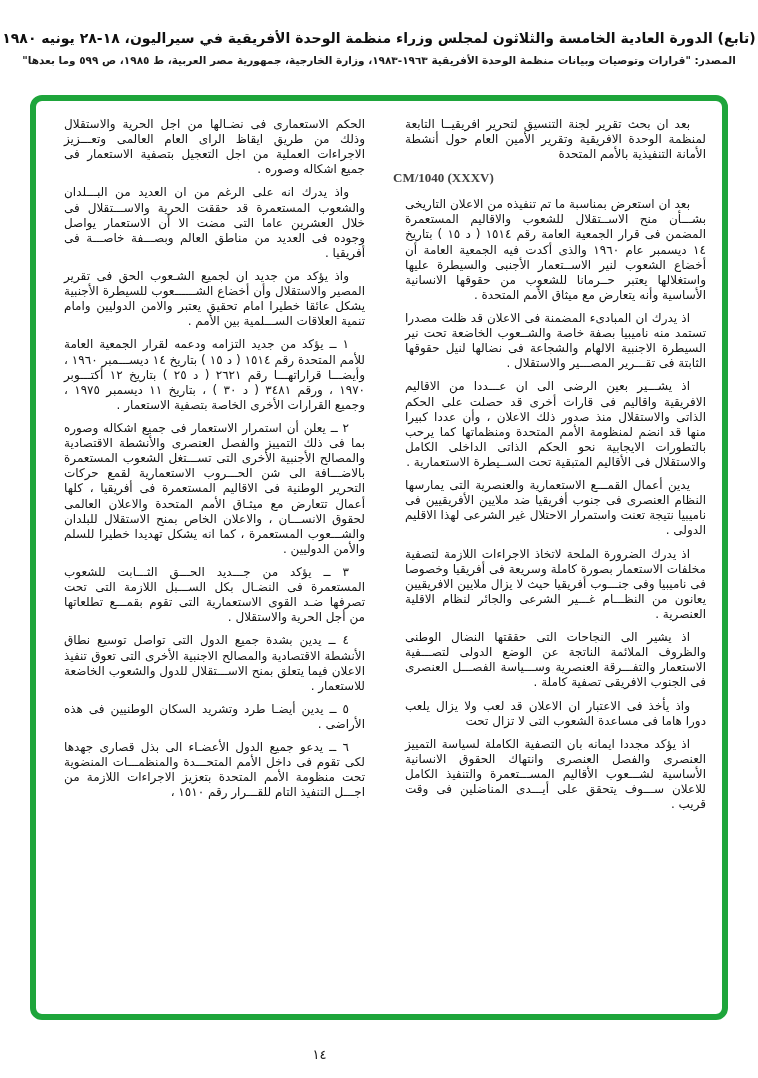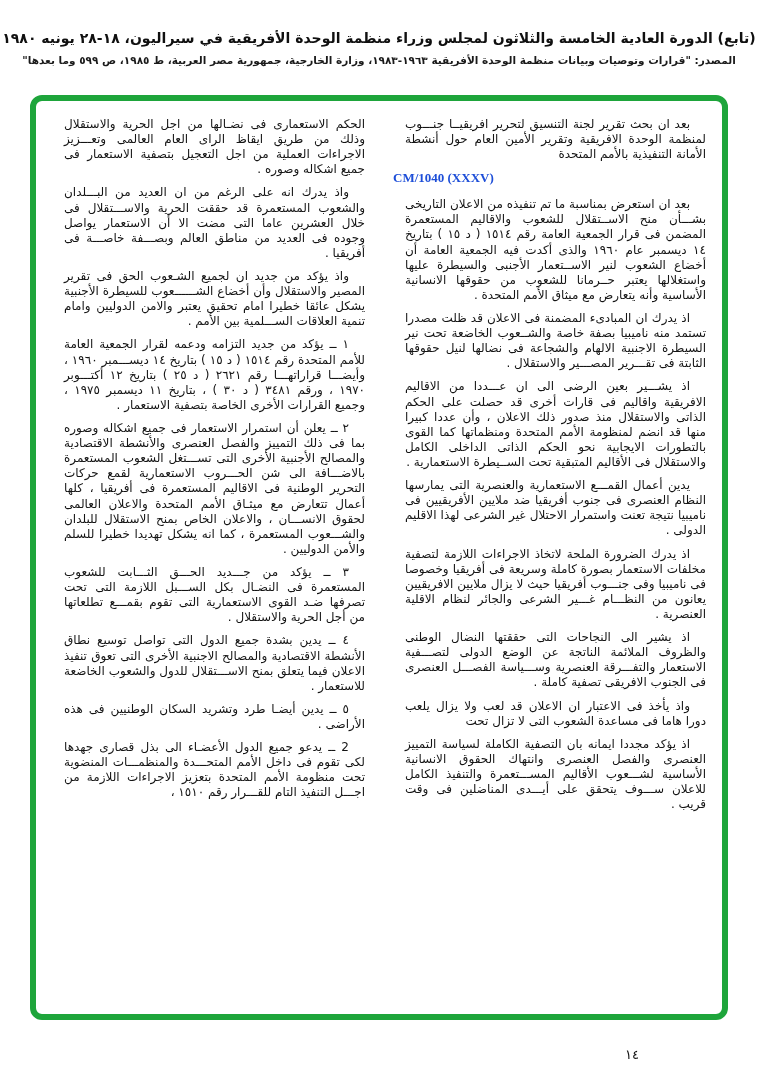--- a/index.html
+++ b/index.html
@@ -19,61 +19,61 @@
     padding:16px 16px 10px 16px;overflow:hidden;
   }
   .columns{display:flex;gap:28px;direction:rtl;}
   .col{width:313px;text-align:justify;direction:rtl;}
   .para{margin:0 0 8px 12px;font-size:12px;line-height:1.26;}
   .para.indent{text-indent:16px;}
   .lead{font-weight:normal;}
   .cm-block{direction:ltr;text-align:left;margin:3px 0 10px 0;}
   .cm-line{
     font-family:"Liberation Serif", serif;font-weight:bold;
-    font-size:13px;line-height:1.3;color:#1d4ed8;
+    font-size:13px;line-height:1.3;color:#404040;
   }
   .page-number{
     position:absolute;bottom:16px;left:0;width:639px;
-    text-align:right;font-size:13px;color:#111;direction:rtl;
+    text-align:center;font-size:13px;color:#111;direction:rtl;
   }
 </style>
 </head>
 <body>
 
 <div class="page-header">
   <div class="header-line1">(تابع) الدورة العادية الخامسة والثلاثون لمجلس وزراء منظمة الوحدة الأفريقية في سيراليون، ١٨-٢٨ يونيه ١٩٨٠</div>
   <div class="header-line2">المصدر: "قرارات وتوصيات وبيانات منظمة الوحدة الأفريقية ١٩٦٣-١٩٨٣، وزارة الخارجية، جمهورية مصر العربية، ط ١٩٨٥، ص ٥٩٩ وما بعدها"</div>
 </div>
 
 <div class="green-box">
   <div class="columns">
 
     <div class="col">
-      <p class="para indent"><span class="lead">بعد ان بحث</span><span> تقرير لجنة التنسيق لتحرير افريقيــا جنـــوب لمنظمة الوحدة الافريقية وتقرير الأمين العام حول أنشطة الأمانة التنفيذية بالأمم المتحدة</span></p>
+      <p class="para indent"><span class="lead">بعد ان بحث</span><span> تقرير لجنة التنسيق لتحرير افريقيــا التابعة لمنظمة الوحدة الافريقية وتقرير الأمين العام حول أنشطة الأمانة التنفيذية بالأمم المتحدة</span></p>
       <div class="cm-block">
         <div class="cm-line">CM/1040  (XXXV)</div>
       </div>
       <p class="para indent"><span class="lead">بعد ان استعرض</span><span> بمناسبة ما تم تنفيذه من الاعلان التاريخى بشـــأن منح الاســتقلال للشعوب والاقاليم المستعمرة المضمن فى قرار الجمعية العامة رقم ١٥١٤ ( د ١٥ ) بتاريخ ١٤ ديسمبر عام ١٩٦٠ والذى أكدت فيه الجمعية العامة أن أخضاع الشعوب لنير الاســتعمار الأجنبى والسيطرة عليها واستغلالها يعتبر حــرمانا للشعوب من حقوقها الانسانية الأساسية وأنه يتعارض مع ميثاق الأمم المتحدة .</span></p>
       <p class="para indent"><span class="lead">اذ يدرك</span><span> ان المبادىء المضمنة فى الاعلان قد ظلت مصدرا تستمد منه ناميبيا بصفة خاصة والشــعوب الخاضعة تحت نير السيطرة الاجنبية الالهام والشجاعة فى نضالها لنيل حقوقها الثابتة فى تقـــرير المصـــير والاستقلال .</span></p>
-      <p class="para indent"><span class="lead">اذ يشـــير بعين الرضى</span><span> الى ان عـــددا من الاقاليم الافريقية واقاليم فى قارات أخرى قد حصلت على الحكم الذاتى والاستقلال منذ صدور ذلك الاعلان ، وأن عددا كبيرا منها قد انضم لمنظومة الأمم المتحدة ومنظماتها كما القوى بالتطورات الايجابية نحو الحكم الذاتى الداخلى الكامل والاستقلال فى الأقاليم المتبقية تحت الســيطرة الاستعمارية .</span></p>
+      <p class="para indent"><span class="lead">اذ يشـــير بعين الرضى</span><span> الى ان عـــددا من الاقاليم الافريقية واقاليم فى قارات أخرى قد حصلت على الحكم الذاتى والاستقلال منذ صدور ذلك الاعلان ، وأن عددا كبيرا منها قد انضم لمنظومة الأمم المتحدة ومنظماتها كما يرحب بالتطورات الايجابية نحو الحكم الذاتى الداخلى الكامل والاستقلال فى الأقاليم المتبقية تحت الســيطرة الاستعمارية .</span></p>
       <p class="para indent"><span class="lead">يدين</span><span> أعمال القمـــع الاستعمارية والعنصرية التى يمارسها النظام العنصرى فى جنوب أفريقيا ضد ملايين الأفريقيين فى ناميبيا نتيجة تعنت واستمرار الاحتلال غير الشرعى لهذا الاقليم الدولى .</span></p>
       <p class="para indent"><span class="lead">اذ يدرك</span><span> الضرورة الملحة لاتخاذ الاجراءات اللازمة لتصفية مخلفات الاستعمار بصورة كاملة وسريعة فى أفريقيا وخصوصا فى ناميبيا وفى جنـــوب أفريقيا حيث لا يزال ملايين الافريقيين يعانون من النظـــام غـــير الشرعى والجائر لنظام الاقلية العنصرية .</span></p>
       <p class="para indent"><span class="lead">اذ يشير</span><span> الى النجاحات التى حققتها النضال الوطنى والظروف الملائمة الناتجة عن الوضع الدولى لتصـــفية الاستعمار والتفـــرقة العنصرية وســـياسة الفصـــل العنصرى فى الجنوب الافريقى تصفية كاملة .</span></p>
       <p class="para indent"><span class="lead">واذ يأخذ فى الاعتبار</span><span> ان الاعلان قد لعب ولا يزال يلعب دورا هاما فى مساعدة الشعوب التى لا تزال تحت</span></p>
       <p class="para indent"><span class="lead">اذ يؤكد</span><span> مجددا ايمانه بان التصفية الكاملة لسياسة التمييز العنصرى والفصل العنصرى وانتهاك الحقوق الانسانية الأساسية لشـــعوب الأقاليم المســـتعمرة والتنفيذ الكامل للاعلان ســـوف يتحقق على أيـــدى المناضلين فى وقت قريب .</span></p>
     </div>
 
     <div class="col">
       <p class="para"><span class="lead"></span><span>الحكم الاستعمارى فى نضـالها من اجل الحرية والاستقلال وذلك من طريق ايقاظ الراى العام العالمى وتعـــزيز الاجراءات العملية من اجل التعجيل بتصفية الاستعمار فى جميع اشكاله وصوره .</span></p>
       <p class="para indent"><span class="lead">واذ يدرك</span><span> انه على الرغم من ان العديد من البـــلدان والشعوب المستعمرة قد حققت الحرية والاســـتقلال فى خلال العشرين عاما التى مضت الا أن الاستعمار يواصل وجوده فى العديد من مناطق العالم وبصـــفة خاصـــة فى أفريقيا .</span></p>
       <p class="para indent"><span class="lead">واذ يؤكد</span><span> من جديد ان لجميع الشـعوب الحق فى تقرير المصير والاستقلال وأن أخضاع الشــــــعوب للسيطرة الأجنبية يشكل عائقا خطيرا امام تحقيق يعتبر والامن الدوليين وامام تنمية العلاقات الســـلمية بين الأمم .</span></p>
       <p class="para indent"><span class="lead"></span><span>١ ــ يؤكد من جديد التزامه ودعمه لقرار الجمعية العامة للأمم المتحدة رقم ١٥١٤ ( د ١٥ ) بتاريخ ١٤ ديســـمبر ١٩٦٠ ، وأيضـــا قراراتهـــا رقم ٢٦٢١ ( د ٢٥ ) بتاريخ ١٢ أكتـــوبر ١٩٧٠ ، ورقم ٣٤٨١ ( د ٣٠ ) ، بتاريخ ١١ ديسمبر ١٩٧٥ ، وجميع القرارات الأخرى الخاصة بتصفية الاستعمار .</span></p>
       <p class="para indent"><span class="lead"></span><span>٢ ــ يعلن أن استمرار الاستعمار فى جميع اشكاله وصوره بما فى ذلك التمييز والفصل العنصرى والأنشطة الاقتصادية والمصالح الأجنبية الأخرى التى تســـتغل الشعوب المستعمرة بالاضـــافة الى شن الحـــروب الاستعمارية لقمع حركات التحرير الوطنية فى الاقاليم المستعمرة فى أفريقيا ، كلها أعمال تتعارض مع ميثـاق الأمم المتحدة والاعلان العالمى لحقوق الانســـان ، والاعلان الخاص بمنح الاستقلال للبلدان والشـــعوب المستعمرة ، كما انه يشكل تهديدا خطيرا للسلم والأمن الدوليين .</span></p>
       <p class="para indent"><span class="lead"></span><span>٣ ــ يؤكد من جـــديد الحـــق الثـــابت للشعوب المستعمرة فى النضـال بكل الســـبل اللازمة التى تحت تصرفها ضـد القوى الاستعمارية التى تقوم بقمـــع تطلعاتها من أجل الحرية والاستقلال .</span></p>
       <p class="para indent"><span class="lead"></span><span>٤ ــ يدين بشدة جميع الدول التى تواصل توسيع نطاق الأنشطة الاقتصادية والمصالح الاجنبية الأخرى التى تعوق تنفيذ الاعلان فيما يتعلق بمنح الاســـتقلال للدول والشعوب الخاضعة للاستعمار .</span></p>
       <p class="para indent"><span class="lead"></span><span>٥ ــ يدين أيضـا طرد وتشريد السكان الوطنيين فى هذه الأراضى .</span></p>
-      <p class="para indent"><span class="lead"></span><span>2 ــ يدعو جميع الدول الأعضـاء الى بذل قصارى جهدها لكى تقوم فى داخل الأمم المتحـــدة والمنظمـــات المنضوية تحت منظومة الأمم المتحدة بتعزيز الاجراءات اللازمة من اجـــل التنفيذ التام للقـــرار رقم ١٥١٠ ،</span></p>
+      <p class="para indent"><span class="lead"></span><span>٦ ــ يدعو جميع الدول الأعضـاء الى بذل قصارى جهدها لكى تقوم فى داخل الأمم المتحـــدة والمنظمـــات المنضوية تحت منظومة الأمم المتحدة بتعزيز الاجراءات اللازمة من اجـــل التنفيذ التام للقـــرار رقم ١٥١٠ ،</span></p>
     </div>
 
   </div>
 </div>
 
 <div class="page-number">١٤</div>
 
 </body></html>

